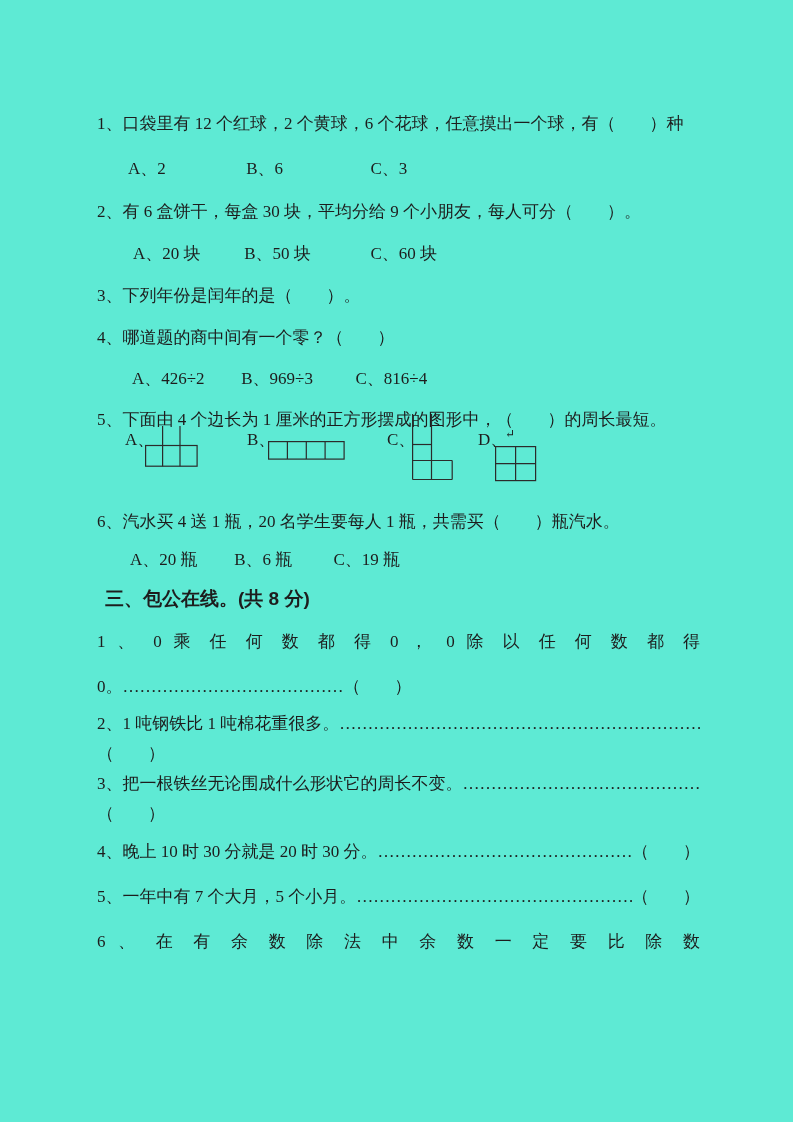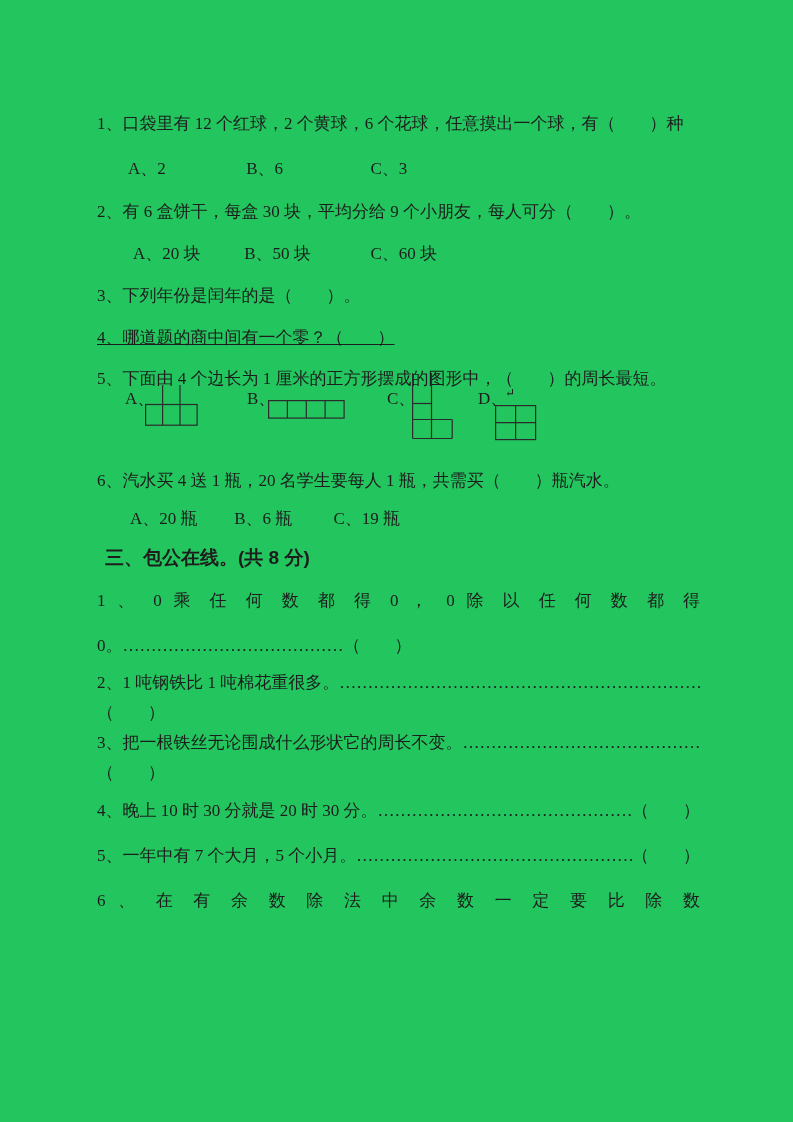--- a/index.html
+++ b/index.html
@@ -1,30 +1,30 @@
 <!DOCTYPE html>
 <html lang="zh"><head>
 <meta charset="utf-8">
 <style>
   html,body { margin:0; padding:0; background:#ffffff; }
   .doc {
     position:relative;
     width:793px; height:1122px;
     box-sizing:border-box;
     padding:101px 93px 0 97px;
-    background:#22c55e;
+    background:#5eead4;
     overflow:hidden;
     font-family:"Liberation Serif","DejaVu Serif",serif;
     font-size:17px;
     color:#1d1d1d;
   }
   .blk { margin:0; }
   .p45 .line { line-height:45px; }
   .p42 .line { line-height:42px; }
-  .p41 .line { line-height:41px;text-decoration:underline; }
+  .p41 .line { line-height:41px; }
   .p40 .line { line-height:40px; }
   .p38 .line { line-height:38px; }
   .p30 .line { line-height:30px; }
   .line { white-space:nowrap; }
   .just { text-align:justify; text-align-last:justify; white-space:normal; }
   .opt  { display:inline-block; }
   .drow { display:flex;justify-content:flex-end; }
   .dtext{ white-space:nowrap; }
   .dfill{ flex:1 1 auto; overflow:hidden; white-space:nowrap; }
   .dpar { white-space:nowrap; }
@@ -63,20 +63,25 @@
         <span class="opt">C、60 块</span>
       </div>
     </div>
 
     <div class="blk p42">
       <div class="line">3、下列年份是闰年的是（　　）。</div>
     </div>
 
     <div class="blk p41">
       <div class="line">4、哪道题的商中间有一个零？（　　）</div>
+      <div class="line" style="padding-left:35px">
+        <span class="opt" style="width:105px">A、426÷2</span>
+        <span class="opt" style="width:110px">B、969÷3</span>
+        <span class="opt">C、816÷4</span>
+      </div>
     </div>
 
     <div class="blk p42">
       <div class="line">5、下面由 4 个边长为 1 厘米的正方形摆成的图形中，（　　）的周长最短。</div>
     </div>
 
     <div class="figrow">
       <span class="figlabel" style="left:28px">A、</span>
       <svg class="figsvg" style="left:48px; top:-15px" width="53" height="41">
         <rect x="0.6" y="19.5" width="51.5" height="20.7"></rect>

